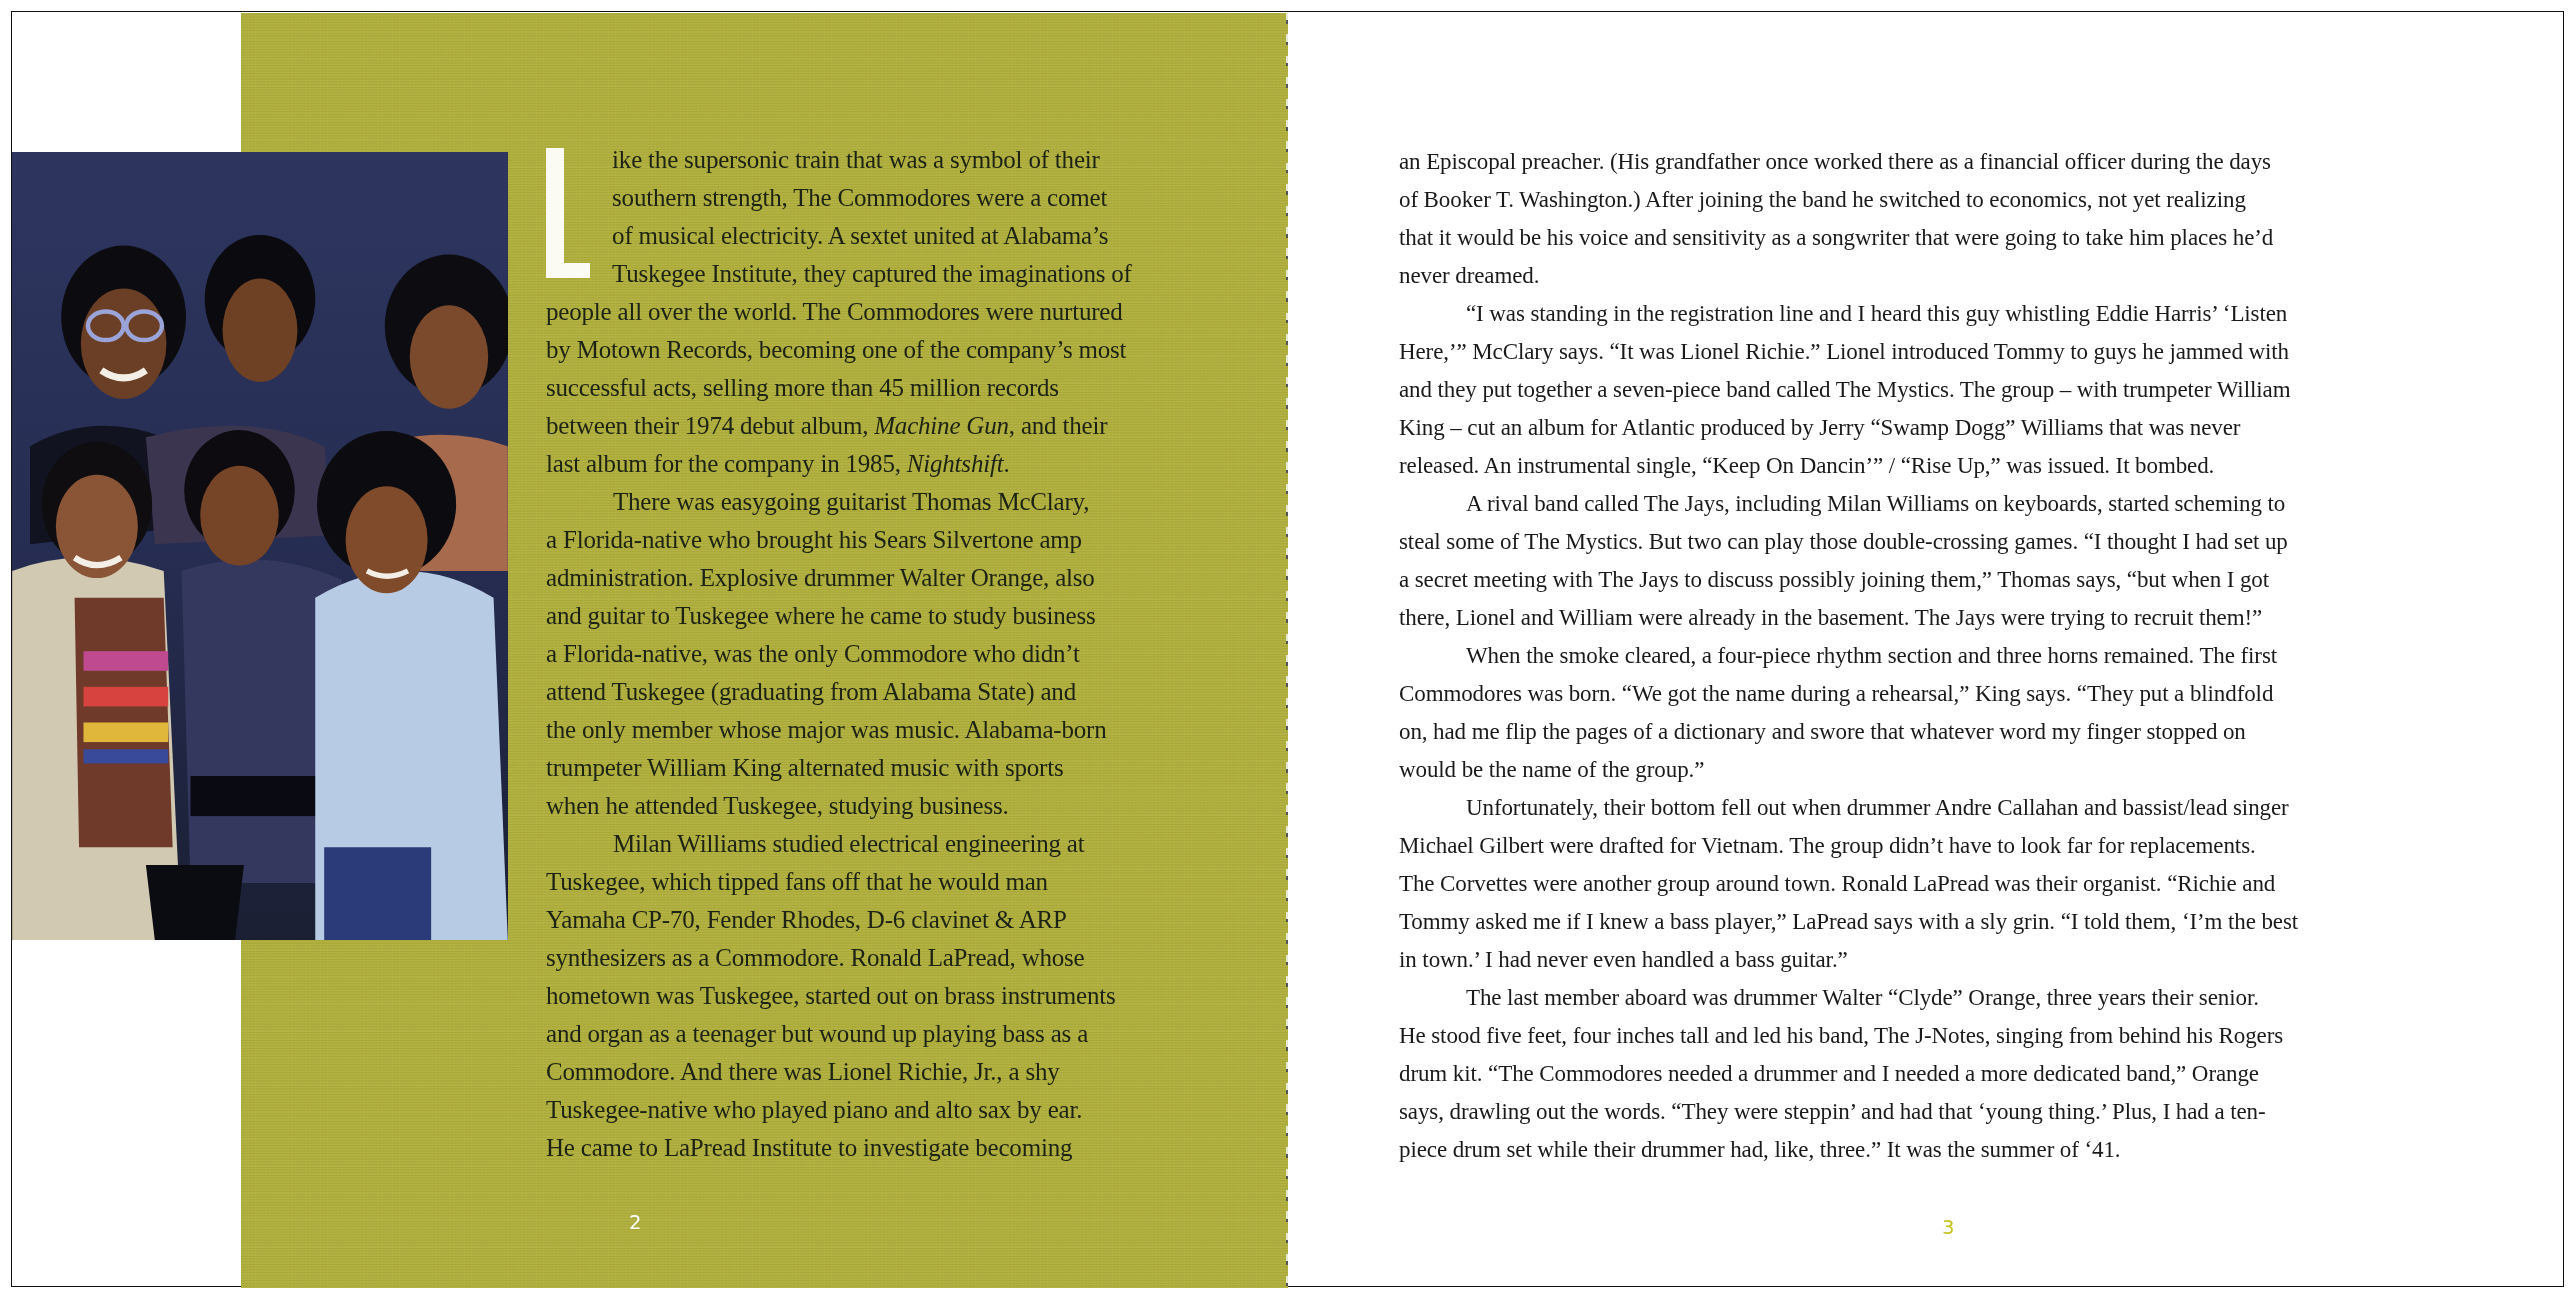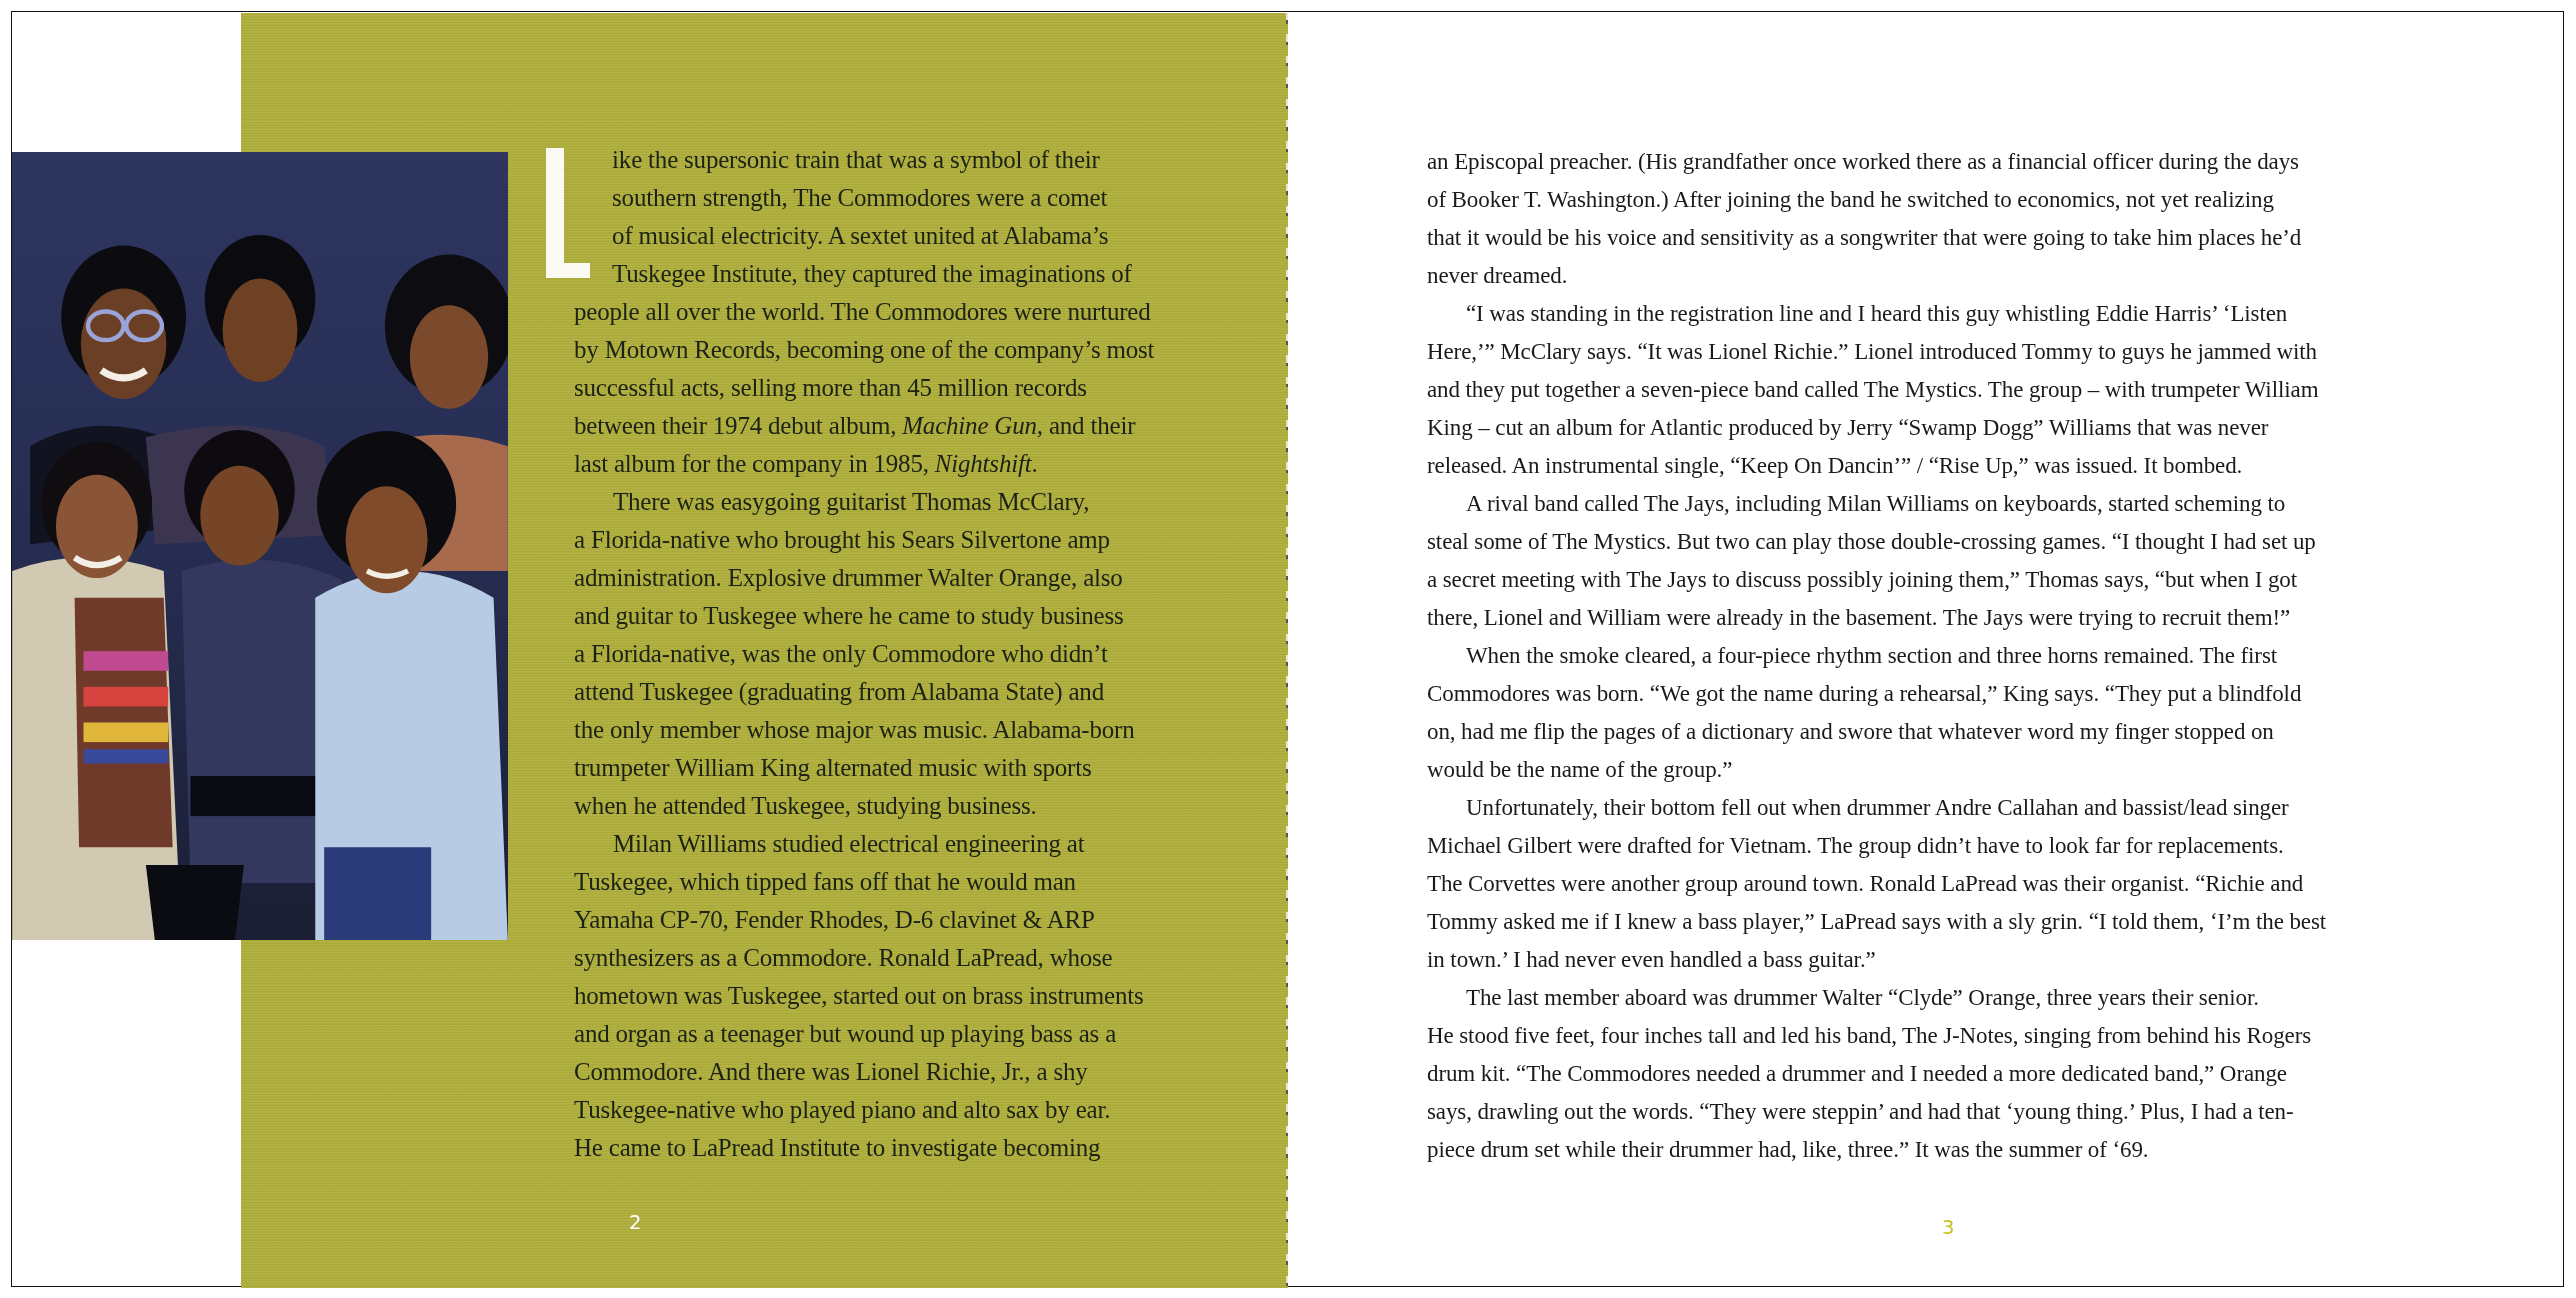--- a/index.html
+++ b/index.html
@@ -95,21 +95,21 @@
       width: 44px;
       height: 15px;
       background: #fbfbf4;
     }
     .drop-cap .letter {
       position: absolute;
       width: 0.9px; height: 0.9px;
       overflow: hidden;
       clip: rect(0 0 0 0);
     }
-    .line { display: block; white-space: nowrap; padding-left: 28px; }
+    .line { display: block; white-space: nowrap; }
     .indent-line { padding-left: 27px; }
     b, .bold { font-weight: normal; }
     i, .ital { font-style: italic; }
 
     
     .right-col {
       position: absolute;
       left: 1399px;
       top: 143px;
       width: 1106px;
@@ -260,18 +260,18 @@
     <span class="line">Michael Gilbert were drafted for Vietnam. The group didn’t have to look far for replacements.</span>
     <span class="line">The Corvettes were another group around town. Ronald LaPread was their organist. “Richie and</span>
     <span class="line">Tommy asked me if I knew a bass player,” LaPread says with a sly grin. “I told them, ‘I’m the best</span>
     <span class="line">in town.’ I had never even handled a bass guitar.”</span>
   </div>
   <div>
     <span class="line pi">The last member aboard was drummer Walter “Clyde” Orange, three years their senior.</span>
     <span class="line">He stood five feet, four inches tall and led his band, The J-Notes, singing from behind his Rogers</span>
     <span class="line">drum kit. “The Commodores needed a drummer and I needed a more dedicated band,” Orange</span>
     <span class="line">says, drawling out the words. “They were steppin’ and had that ‘young thing.’ Plus, I had a ten-</span>
-    <span class="line">piece drum set while their drummer had, like, three.” It was the summer of ‘69.</span>
+    <span class="line">piece drum set while their drummer had, like, three.” It was the summer of ‘41.</span>
   </div>
 </div>
 
 <div class="page-num right">3</div>
 
 
 </body></html>

